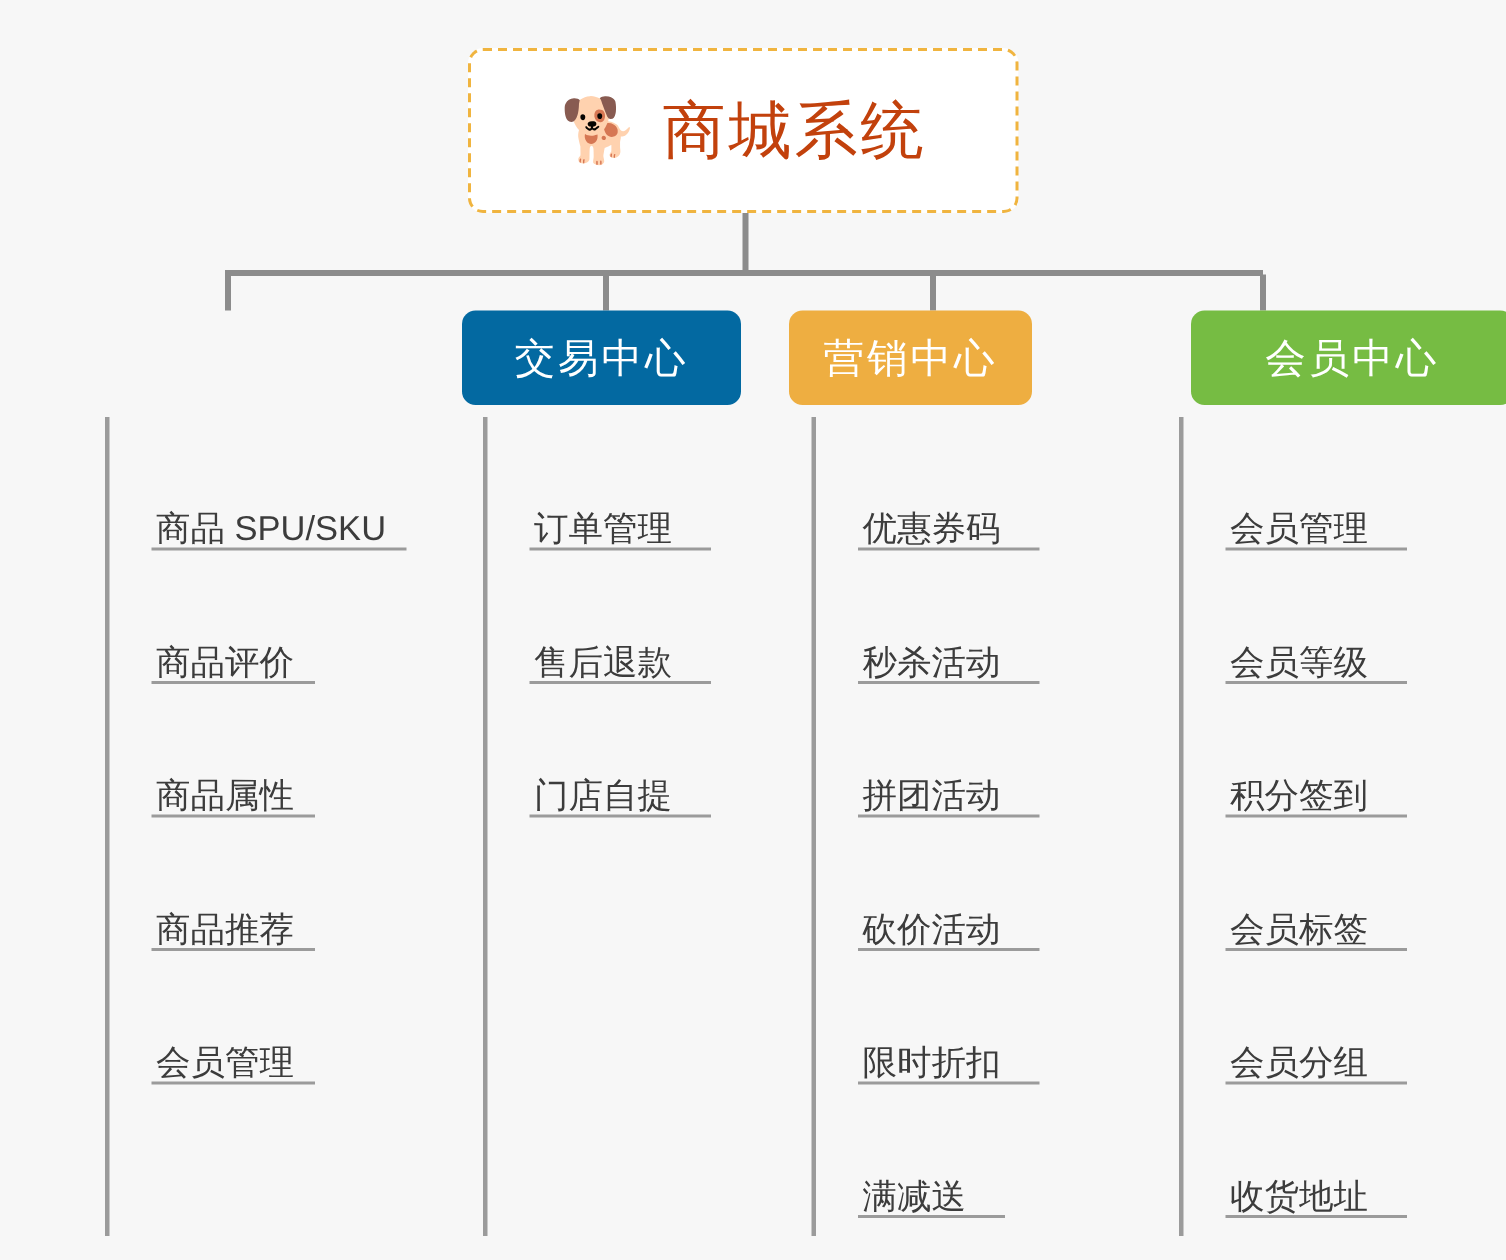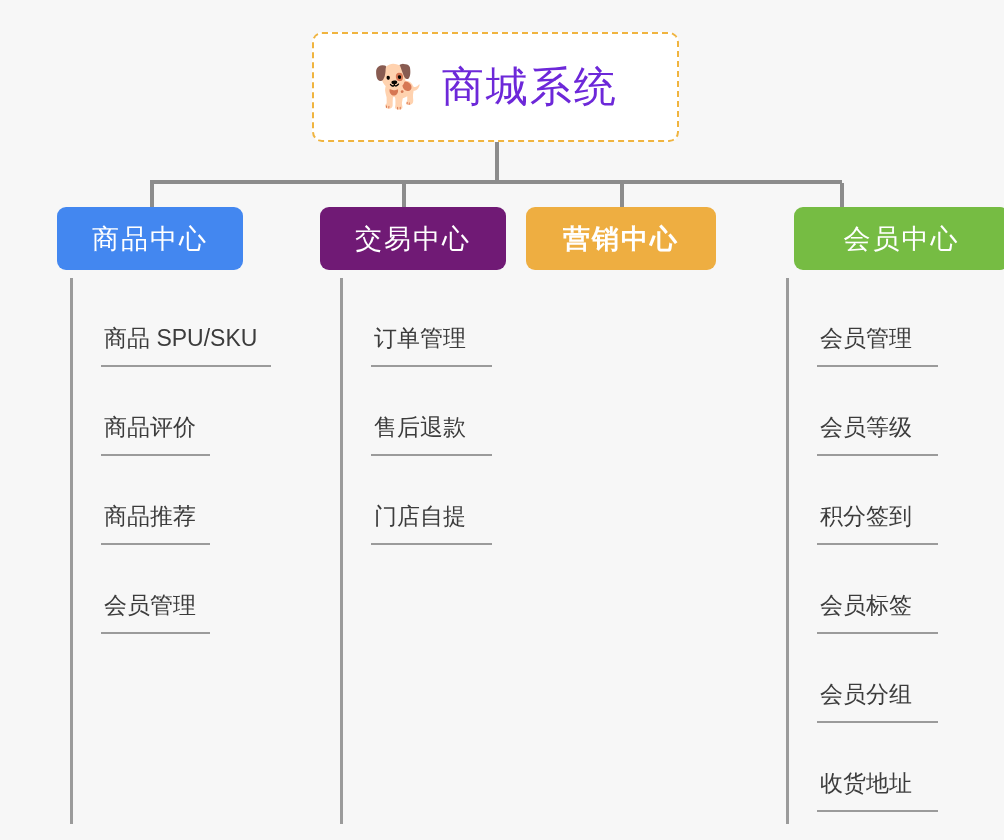--- a/index.html
+++ b/index.html
@@ -35,21 +35,21 @@
     gap: 16px;
   }
   .root-emoji {
     font-size: 42px;
     line-height: 1;
     display: block;
     filter: saturate(1.05);
   }
   .root-title {
     font-size: 42px;
-    color: #6d28d9;
+    color: #c2410c;
     letter-spacing: 2px;
     line-height: 1;
     white-space: nowrap;
   }
 
   
   .conn {
     position: absolute;
     background: #8c8c8c;
   }
@@ -70,32 +70,32 @@
     border-radius: 9px;
     display: flex;
     align-items: center;
     justify-content: center;
     color: #ffffff;
     font-size: 27px;
     letter-spacing: 2px;
     white-space: nowrap;
   }
   .cat-1 { left: 57px;  width: 186px; background: #4387f0; }
-  .cat-2 { left: 320px; width: 186px; background: #701a75; }
-  .cat-3 { left: 526px; width: 190px; background: #eeae41; font-weight: bold; }
+  .cat-2 { left: 308px; width: 186px; background: #0369a1; }
+  .cat-3 { left: 526px; width: 162px; background: #eeae41; }
   .cat-4 { left: 746px; width: 215px; background: #76bc43; margin-left: 48px; }
 
   
   .leaf-col {
     position: absolute;
     top: 278px;
     width: 230px;
   }
   .col-1 { left: 70px; }
-  .col-2 { left: 340px; text-align: right; }
+  .col-2 { left: 322px; text-align: right; }
   .col-3 { left: 541px; }
   .col-4 { left: 786px; }
 
   
   .col-spine {
     position: absolute;
     left: 0;
     top: 0;
     width: 3px;
     height: 546px;
@@ -107,21 +107,21 @@
     height: 89px;
     display: flex;
     align-items: flex-end;
     padding-left: 34px;
   }
   .leaf-label {
     font-size: 23px;
     color: #3c3c3c;
     line-height: 1;
     white-space: nowrap;
-    padding-bottom: 15px;
+    padding-bottom: 1px;
     border-bottom: 2px solid #9b9b9b;
     margin-left: -3px;
     padding-left: 3px;
     padding-right: 26px;
   }
 
   
   .col-1 .leaf-label { padding-right: 14px; }
 </style>
 </head>
@@ -134,62 +134,83 @@
     <span class="root-title">商城系统</span>
   </div>
 
   <div class="conn conn-v-root"></div>
   <div class="conn conn-h-bus"></div>
   <div class="conn conn-drop drop-1"></div>
   <div class="conn conn-drop drop-2"></div>
   <div class="conn conn-drop drop-3"></div>
   <div class="conn conn-drop drop-4"></div>
 
-  <div class="cat-box cat-1">
-    <span>商品中心</span>
-  </div>
   <div class="cat-box cat-2">
     <span>交易中心</span>
   </div>
   <div class="cat-box cat-3">
     <span>营销中心</span>
   </div>
   <div class="cat-box cat-4">
     <span>会员中心</span>
   </div>
 
   <div class="leaf-col col-1">
     <div class="col-spine"></div>
     <div class="leaf-item">
         <span class="leaf-label">商品 SPU/SKU</span>
       </div>
     <div class="leaf-item">
         <span class="leaf-label">商品评价</span>
       </div>
     <div class="leaf-item">
+        <span class="leaf-label">商品属性</span>
+      </div>
+    <div class="leaf-item">
         <span class="leaf-label">商品推荐</span>
       </div>
     <div class="leaf-item">
         <span class="leaf-label">会员管理</span>
       </div>
   </div>
 
   <div class="leaf-col col-2">
     <div class="col-spine"></div>
     <div class="leaf-item">
         <span class="leaf-label">订单管理</span>
       </div>
     <div class="leaf-item">
         <span class="leaf-label">售后退款</span>
       </div>
     <div class="leaf-item">
         <span class="leaf-label">门店自提</span>
       </div>
   </div>
 
+  <div class="leaf-col col-3">
+    <div class="col-spine"></div>
+    <div class="leaf-item">
+        <span class="leaf-label">优惠券码</span>
+      </div>
+    <div class="leaf-item">
+        <span class="leaf-label">秒杀活动</span>
+      </div>
+    <div class="leaf-item">
+        <span class="leaf-label">拼团活动</span>
+      </div>
+    <div class="leaf-item">
+        <span class="leaf-label">砍价活动</span>
+      </div>
+    <div class="leaf-item">
+        <span class="leaf-label">限时折扣</span>
+      </div>
+    <div class="leaf-item">
+        <span class="leaf-label">满减送</span>
+      </div>
+  </div>
 
   <div class="leaf-col col-4">
     <div class="col-spine"></div>
     <div class="leaf-item">
         <span class="leaf-label">会员管理</span>
       </div>
     <div class="leaf-item">
         <span class="leaf-label">会员等级</span>
       </div>
     <div class="leaf-item">

